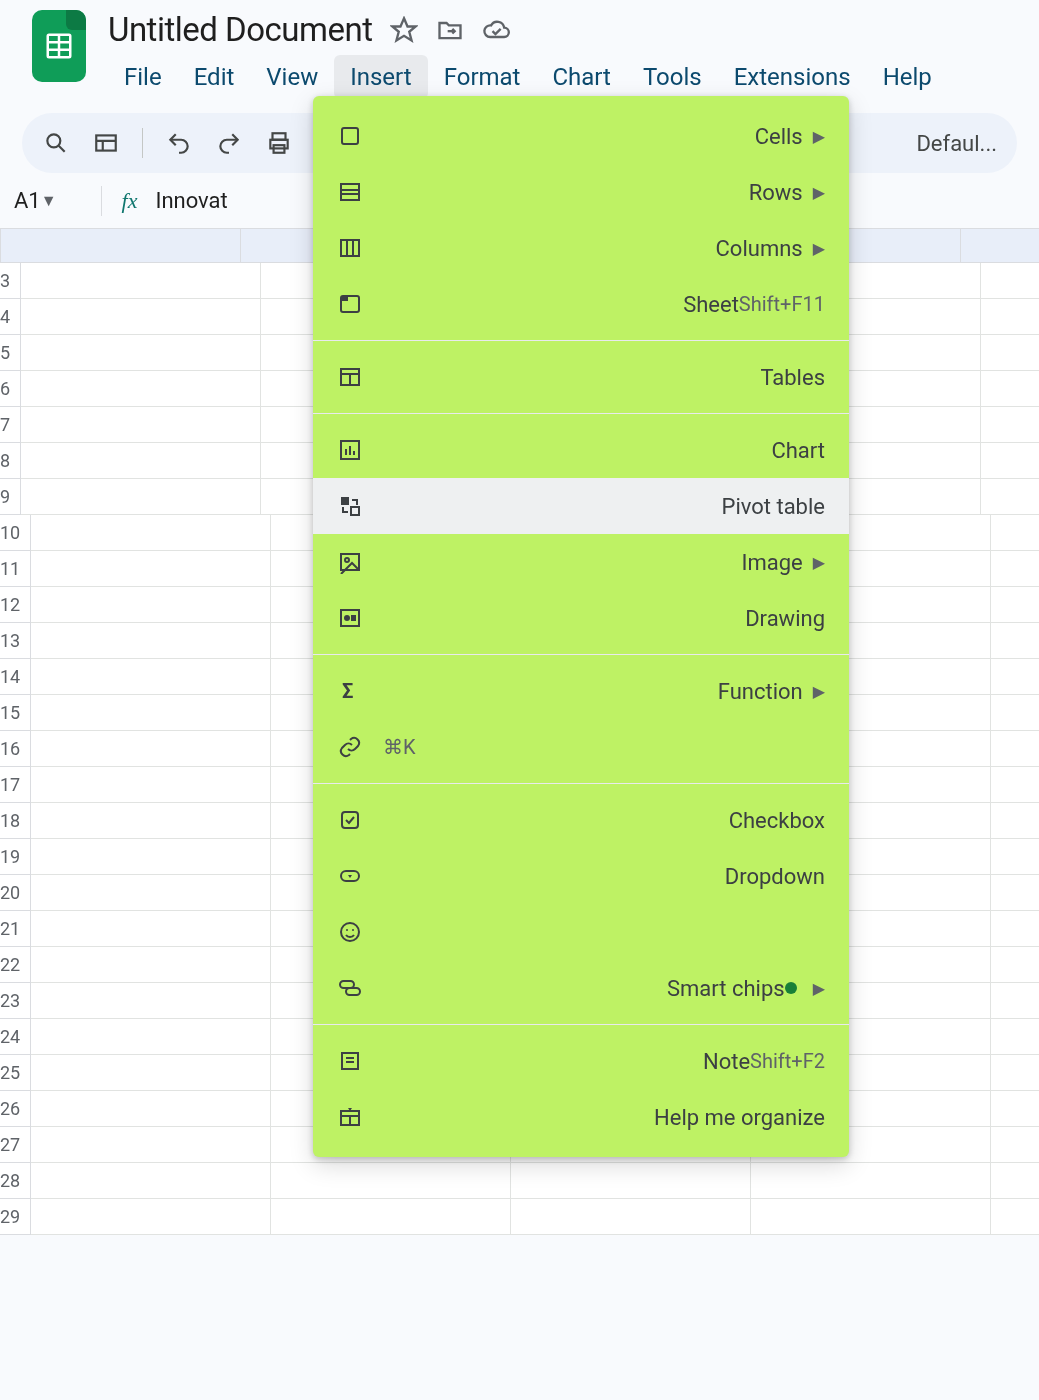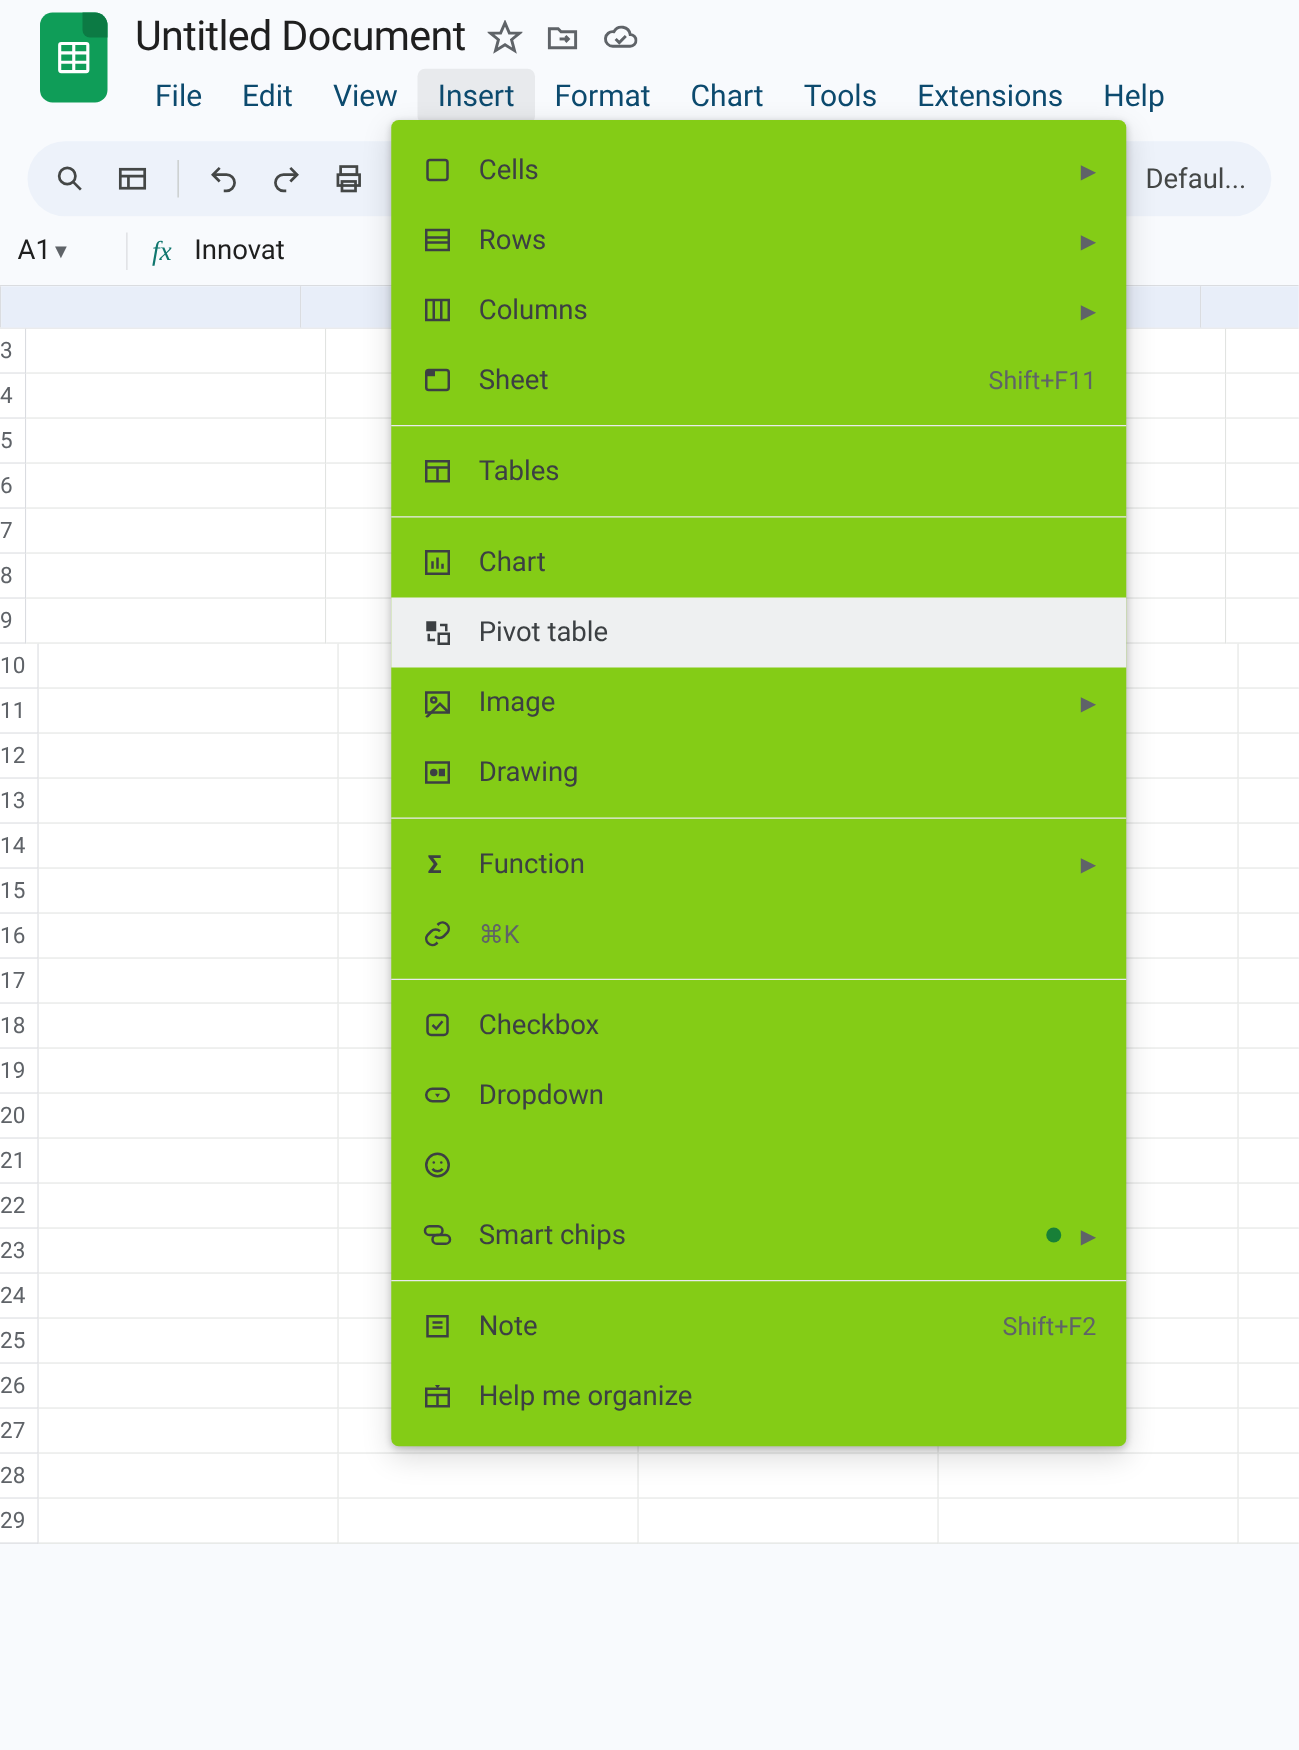--- a/index.html
+++ b/index.html
@@ -43,24 +43,24 @@
   .col-headers{ display:flex; height:34px; background:#fff; border-bottom:1px solid #dadce0;}
   .corner{ width:66px; border-right:1px solid #dadce0; background:#fff;}
   .col-head{ flex:0 0 240px; border-right:1px solid #dadce0; background:#e8eef9;}
   .rows{}
   .grid-row{ display:flex; height:36px;}
   .row-head{ width:66px; display:flex; align-items:center; justify-content:flex-end; padding-right:10px; font-size:18px; color:#5f6368; border-right:1px solid #dadce0; border-bottom:1px solid #dadce0; background:#fff;}
   .cell{ flex:0 0 240px; border-right:1px solid #e1e3e1; border-bottom:1px solid #e1e3e1; background:#fff;}
 
   
   .dropdown{
-    position:absolute; left:313px; top:96px; width:588px;
-    background:#84cc16; border-radius:6px;
+    position:absolute; left:313px; top:96px; width:536px;
+    background:#bef264; border-radius:6px;
     box-shadow: 0 2px 6px rgba(0,0,0,.2), 0 8px 24px rgba(0,0,0,.15);
-    padding: 12px 0; z-index:50; font-size:22px; color:#3c4043;
+    padding: 12px 0; z-index:50; font-size:22px; color:#3c4043;text-align:right;
   }
   .dd-item{ display:flex; align-items:center; height:56px; padding:0 24px; cursor:pointer; position:relative;}
   .dd-item.hover{ background:#eef0f1;}
   .dd-icon{ width:26px; height:26px; margin-right:20px; display:flex; align-items:center; justify-content:center; color:#3c4043; flex-shrink:0;}
   .dd-label{ flex:1; }
   .dd-accel{ color:#5f6368; font-size:20px; }
   .dd-arrow{ color:#5f6368; font-size:16px; margin-left:10px;}
   .dd-dot{ width:12px; height:12px; border-radius:50%; background:#188038; margin-right:6px;}
   .dd-sep{ height:1px; background:#e8eaed; margin:8px 0;}
 

